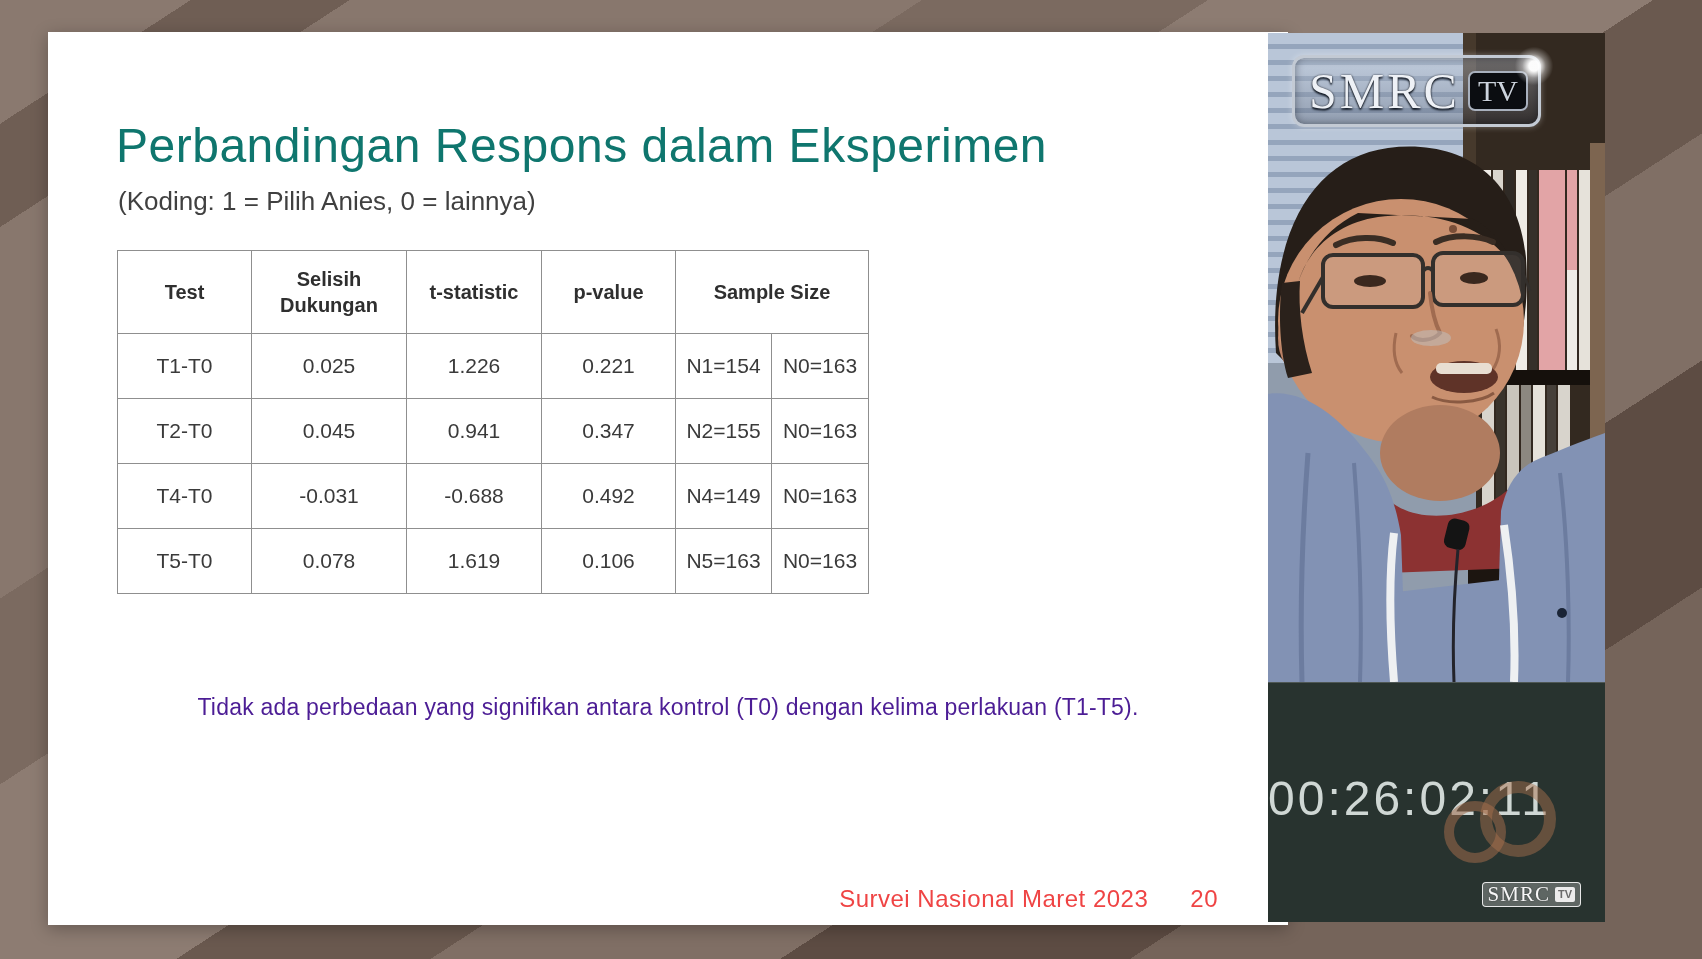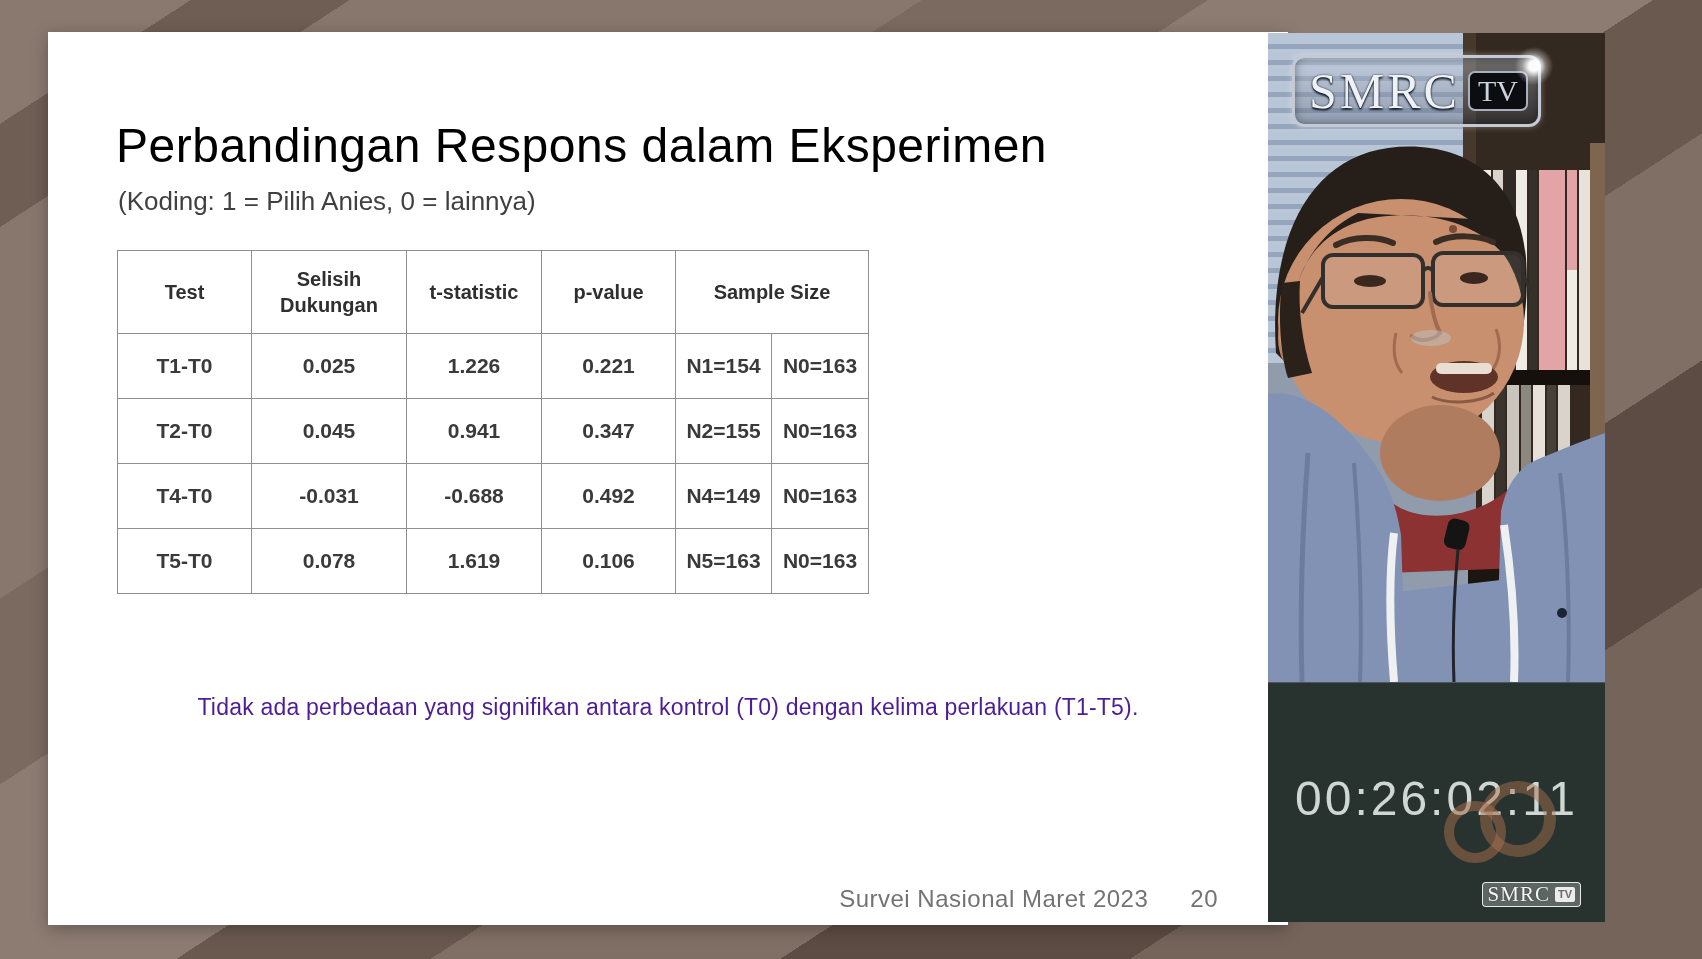--- a/index.html
+++ b/index.html
@@ -22,44 +22,44 @@
       #75645a 82%, #75645a 100%);
   }
 
   
   .slide{
     position:absolute;left:48px;top:32px;width:1240px;height:893px;
     background:#ffffff;box-shadow:0 4px 16px rgba(0,0,0,0.28);
   }
   .slide-title{
     position:absolute;left:68px;top:86px;
-    font-size:48px;font-weight:300;letter-spacing:0.5px;color:#000000;
+    font-size:48px;font-weight:300;letter-spacing:0.5px;color:#0f766e;
     white-space:nowrap;
   }
   .slide-subtitle{
     position:absolute;left:70px;top:154px;
     font-size:26px;color:#404040;white-space:nowrap;
   }
   table.results{
     position:absolute;left:69px;top:218px;border-collapse:collapse;
     font-size:21px;color:#3a3a3a;table-layout:fixed;
   }
   table.results th,table.results td{
     border:1px solid #8f8f8f;text-align:center;vertical-align:middle;
     padding:0 6px;background:#fff;
   }
   table.results th{height:82px;font-size:20px;font-weight:bold;line-height:1.3;color:#2f2f2f;}
-  table.results td{height:64px;font-weight:700;}
+  table.results td{height:64px;font-weight:400;}
   .slide-note{
     position:absolute;left:0;top:662px;width:100%;text-align:center;
     font-size:23px;color:#4c1d95;letter-spacing:0.2px;
   }
   .slide-footer{
     position:absolute;right:70px;bottom:12px;display:flex;gap:42px;
-    font-size:24px;color:#737373;font-weight:300;letter-spacing:0.5px;
+    font-size:24px;color:#ef4444;font-weight:300;letter-spacing:0.5px;
   }
 
   
   .video-panel{position:absolute;left:1268px;top:33px;width:289px;height:888px;}
   .video-top{
     position:absolute;left:0;top:0;width:337px;height:649px;overflow:hidden;background:#96a2b2;
   }
   .video-top svg{display:block;}
 
   .smrc-logo{
@@ -84,21 +84,21 @@
     position:absolute;right:-16px;top:-12px;width:40px;height:40px;
     background:radial-gradient(circle,rgba(255,255,255,0.98) 0 18%,rgba(255,255,255,0.35) 42%,transparent 68%);
     pointer-events:none;
   }
 
   .video-bar{
     position:absolute;left:0;top:649px;width:337px;height:239px;
     background:#28332f;border-top:1px solid rgba(255,255,255,0.18);
   }
   .timecode{
-    position:absolute;left:0;top:88px;width:100%;text-align:center;
+    position:absolute;left:0;top:88px;width:100%;
     font-size:48px;color:#cfd7d4;letter-spacing:3px;font-weight:300;
   }
   .ring{position:absolute;border-radius:50%;pointer-events:none;}
   .ring.r1{left:176px;top:118px;width:42px;height:42px;border:10px solid rgba(158,106,74,0.55);}
   .ring.r2{left:212px;top:98px;width:52px;height:52px;border:12px solid rgba(170,112,78,0.48);}
 
   .smrc-watermark{
     position:absolute;right:-24px;bottom:14px;
     display:inline-flex;align-items:center;padding:1px 5px;
     border:1px solid rgba(255,255,255,0.85);border-radius:4px;

